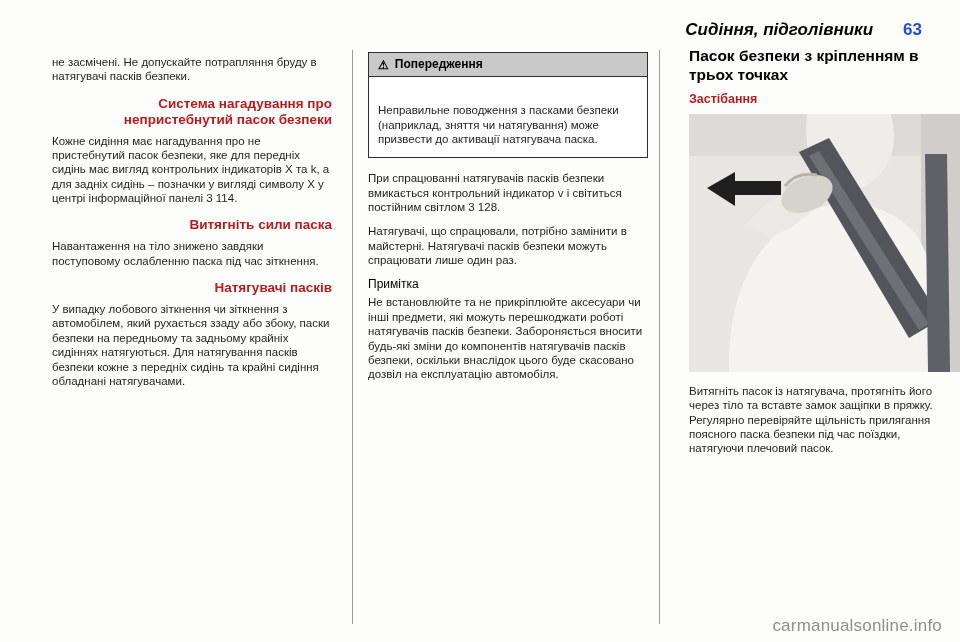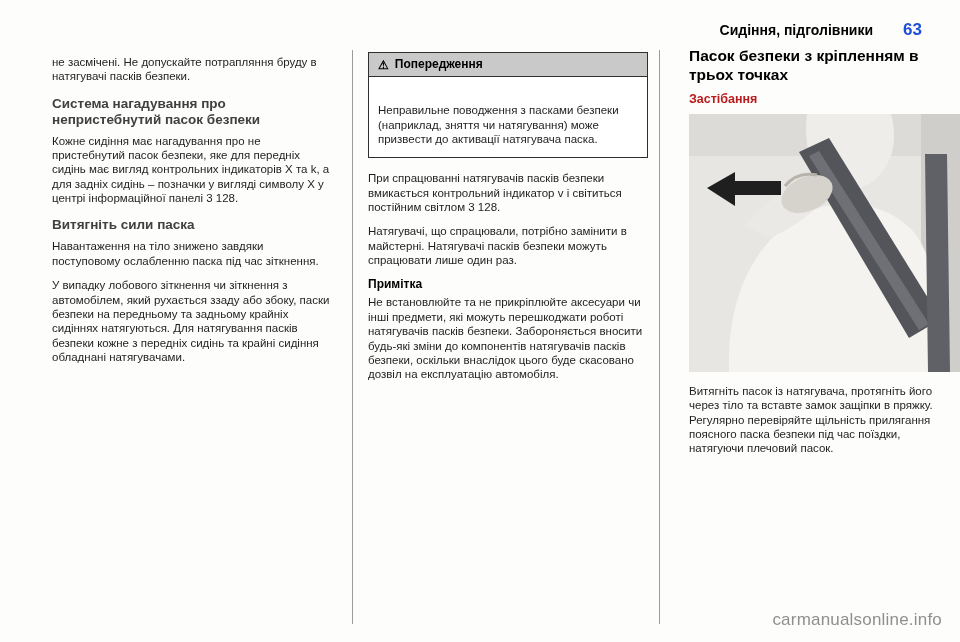--- a/index.html
+++ b/index.html
@@ -11,82 +11,83 @@
     position:relative;
     overflow:hidden;
   }
   .page { position:absolute; inset:0; }
 
   
   .running-header {
     position:absolute; top:20px; right:38px;
     display:flex; align-items:baseline; gap:30px;
   }
-  .running-title { font-size:14px; font-weight:bold; color:#000; }
+  .running-title { font-size:17px; font-weight:bold; color:#000;font-style:italic; }
   .page-num { font-size:17px; font-weight:bold; color:#1d4ed8; }
 
   
   .vdivider { position:absolute; top:50px; bottom:18px; width:1px; background:#9b9b9b; }
   .vd1 { left:352px; }
   .vd2 { left:659px; }
 
   
   .col { position:absolute; top:55px; font-size:11.5px; line-height:1.25; }
   .col1 { left:52px;  width:280px; }
   .col2 { left:368px; width:280px; }
   .col3 { left:672px; width:272px;padding-left:17px; }
 
   p.body { margin-bottom:10px; }
-  .h-section { font-size:13.5px; font-weight:bold; line-height:1.18; color:#404040; margin:12px 0 6px; }
+  .h-section { font-size:13.5px; font-weight:bold; line-height:1.18; color:#b91c1c; margin:12px 0 6px;text-align:right; }
   .h-main    { font-size:15.5px; font-weight:bold; line-height:1.2;  color:#000; margin:-8px 0 8px; }
   .h-sub     { font-size:12.5px; font-weight:bold; color:#b91c1c; margin:2px 0 6px; }
-  .h-note    { font-size:12px;   font-weight:bold; color:#000; margin:8px 0 3px; }
+  .h-note    { font-size:12px;   font-weight:normal; color:#000; margin:8px 0 3px; }
 
   
   .warning-box { border:1px solid #2f2f2f; margin:-3px 0 13px; background:#fff; }
   .warning-head {
     background:#c9c9c9; border-bottom:1px solid #2f2f2f;
     padding:4px 9px; font-size:12px; font-weight:bold; color:#000;
     display:flex; align-items:center; gap:6px;
   }
   .warning-head .w-icon { font-size:12px; line-height:1; }
   .warning-body { padding:26px 9px 10px; font-size:11.5px; line-height:1.28; }
 
   
   .photo {
     width:272px; height:258px; margin:2px 0 12px;
     background:#e7e6e3; overflow:hidden; position:relative;
   }
   .photo svg { display:block; }
 
   
   .watermark {
-    position:absolute; right:18px; bottom:12px;
+    position:absolute; right:18px; bottom:6px;
     font-size:17px; color:#8f8f8f; letter-spacing:0.2px;text-align:center;
   }
 </style>
 </head>
 <body>
 
 <div class="page">
 
   <div class="running-header">
     <span class="running-title">Сидіння, підголівники</span>
     <span class="page-num">63</span>
   </div>
 
   <div class="vdivider vd1"></div>
   <div class="vdivider vd2"></div>
 
   <section class="col col1">
     <p class="body">не засмічені. Не допускайте потрапляння бруду в натягувачі пасків безпеки.</p>
     <h2 class="h-section">Система нагадування про непристебнутий пасок безпеки</h2>
-    <p class="body">Кожне сидіння має нагадування про не пристебнутий пасок безпеки, яке для передніх сидінь має вигляд контрольних індикаторів X та k, а для задніх сидінь – позначки у вигляді символу X у центрі інформаційної панелі 3 128.</p>
+    <p class="body">Кожне сидіння має нагадування про не пристебнутий пасок безпеки, яке для передніх сидінь має вигляд контрольних індикаторів X та k, а для задніх сидінь – позначки у вигляді символу X у центрі інформаційної панелі 3 114.</p>
     <h2 class="h-section">Витягніть сили паска</h2>
     <p class="body">Навантаження на тіло знижено завдяки поступовому ослабленню паска під час зіткнення.</p>
+    <h2 class="h-section">Натягувачі пасків</h2>
     <p class="body">У випадку лобового зіткнення чи зіткнення з автомобілем, який рухається ззаду або збоку, паски безпеки на передньому та задньому крайніх сидіннях натягуються. Для натягування пасків безпеки кожне з передніх сидінь та крайні сидіння обладнані натягувачами.</p>
   </section>
 
   <section class="col col2">
     <div class="warning-box">
       <div class="warning-head">
         <span class="w-icon">⚠</span>
         <span>Попередження</span>
       </div>
       <div class="warning-body">Неправильне поводження з пасками безпеки (наприклад, зняття чи натягування) може призвести до активації натягувача паска.</div>

